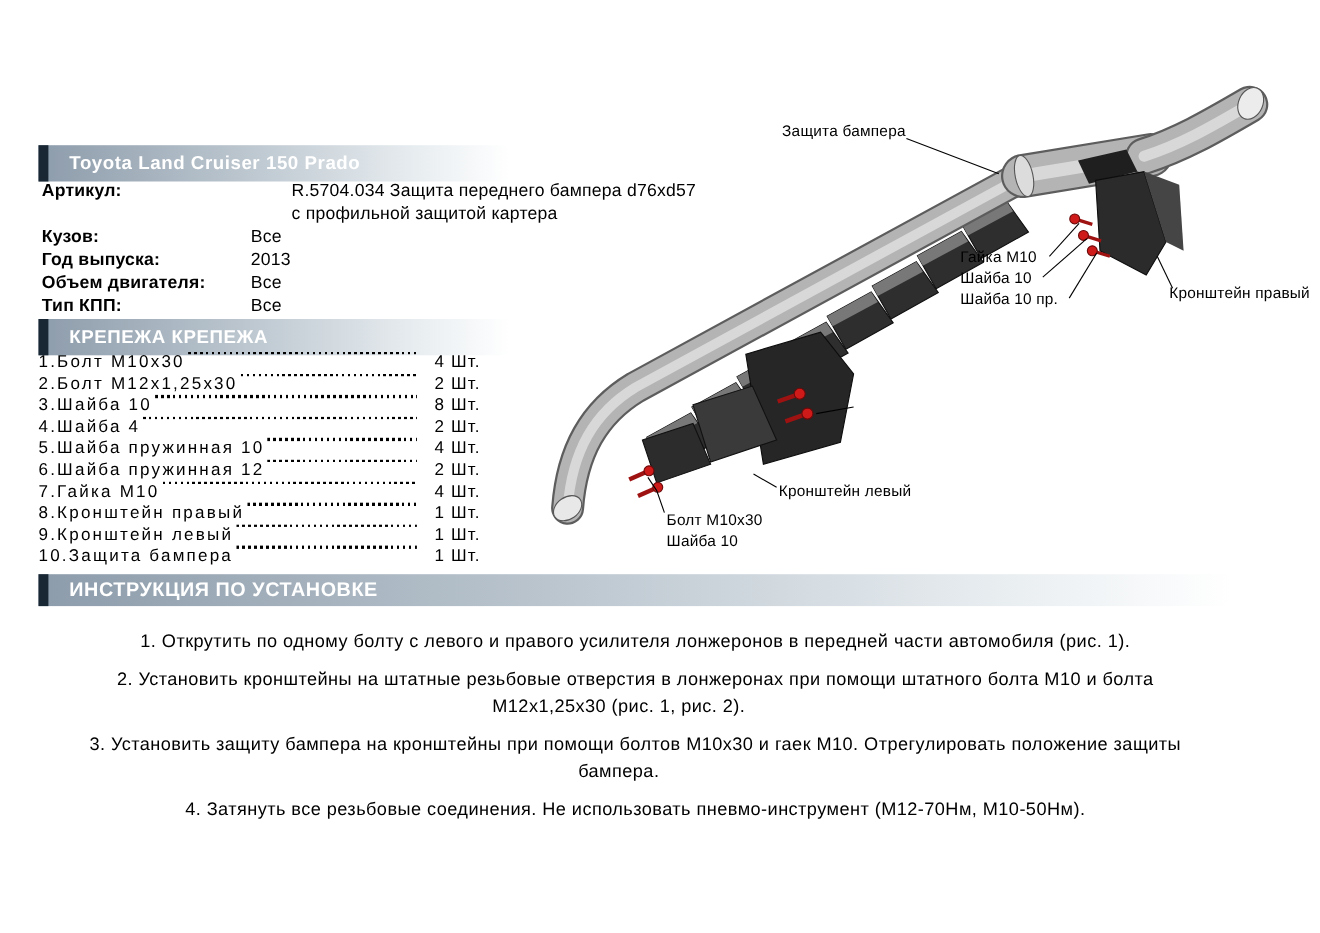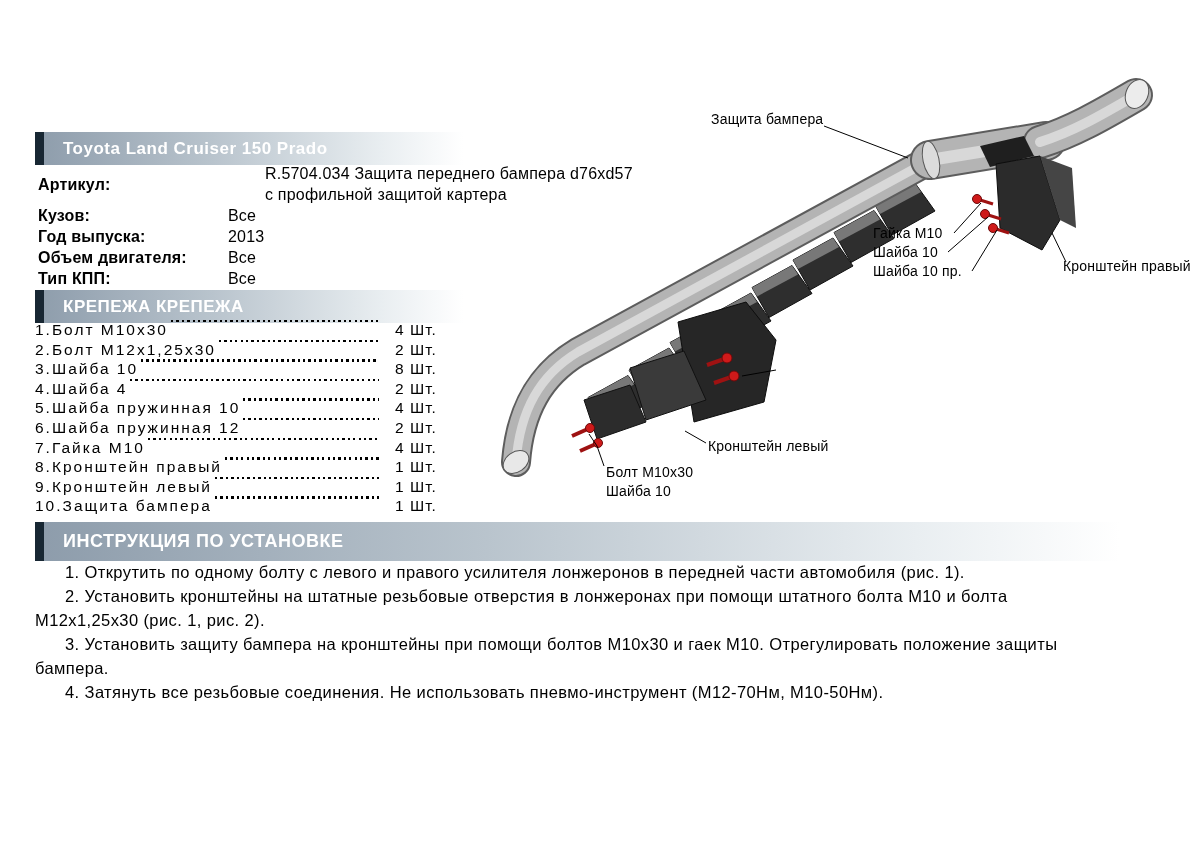--- a/index.html
+++ b/index.html
@@ -12,25 +12,25 @@
     position:absolute;height:33px;box-sizing:border-box;
     display:flex;align-items:center;padding-left:28px;
     color:#fff;font-weight:bold;font-size:17px;letter-spacing:0.5px;
     background:linear-gradient(to right,#8d9cab 0%,#b9c4cd 40%,#e9eef1 78%,#ffffff 96%);
   }
   .bar::before{
     content:"";position:absolute;left:0;top:0;bottom:0;width:9px;background:#182733;
   }
   .title-bar{left:35px;top:132px;width:446px;}
   .fasteners-bar{left:35px;top:290px;width:446px;}
-  .instructions-bar{left:35px;top:522px;width:1130px;height:39px;font-size:18px;}
+  .instructions-bar{left:35px;top:522px;width:1130px;height:29px;font-size:18px;}
 
   
   .specs{position:absolute;left:38px;top:163px;width:650px;font-size:16px;line-height:21px;}
-  .spec-row{display:flex;align-items:center;}
+  .spec-row{display:flex;}
   .spec-label{flex:0 0 190px;font-weight:bold;letter-spacing:0.2px;}
   .spec-value{letter-spacing:0.2px;}
   .spec-value.artikul{max-width:370px;margin-left:37px;}
 
   
   .parts{position:absolute;left:35px;top:320px;width:420px;font-size:15.5px;line-height:19.6px;letter-spacing:2px;}
   .part-row{display:flex;align-items:flex-start;}
   .part-name{white-space:nowrap;}
   .part-leader{
     flex:1 1 auto;height:2.4px;margin:0 16px 3px 3px;min-width:12px;
@@ -45,21 +45,21 @@
   .co-bumper{left:231px;top:40px;}
   .co-right-group{left:393px;top:154px;}
   .co-bracket-right{left:583px;top:187px;}
   .co-m12-group{left:299px;top:254px;}
   .co-bracket-left{left:228px;top:367px;}
   .co-m10-group{left:126px;top:393px;}
   .callout span{display:block;}
 
   
   .steps{position:absolute;left:35px;top:560px;width:1055px;font-size:16.5px;line-height:24px;letter-spacing:0.4px;}
-  .step{margin:0;text-indent:30px;}
+  .step{margin:11px;text-indent:30px;text-align:center;}
 </style>
 </head>
 <body>
 
 <div class="page">
 
   <div class="bar title-bar">
     <span>Toyota Land Cruiser 150 Prado</span>
   </div>
 

